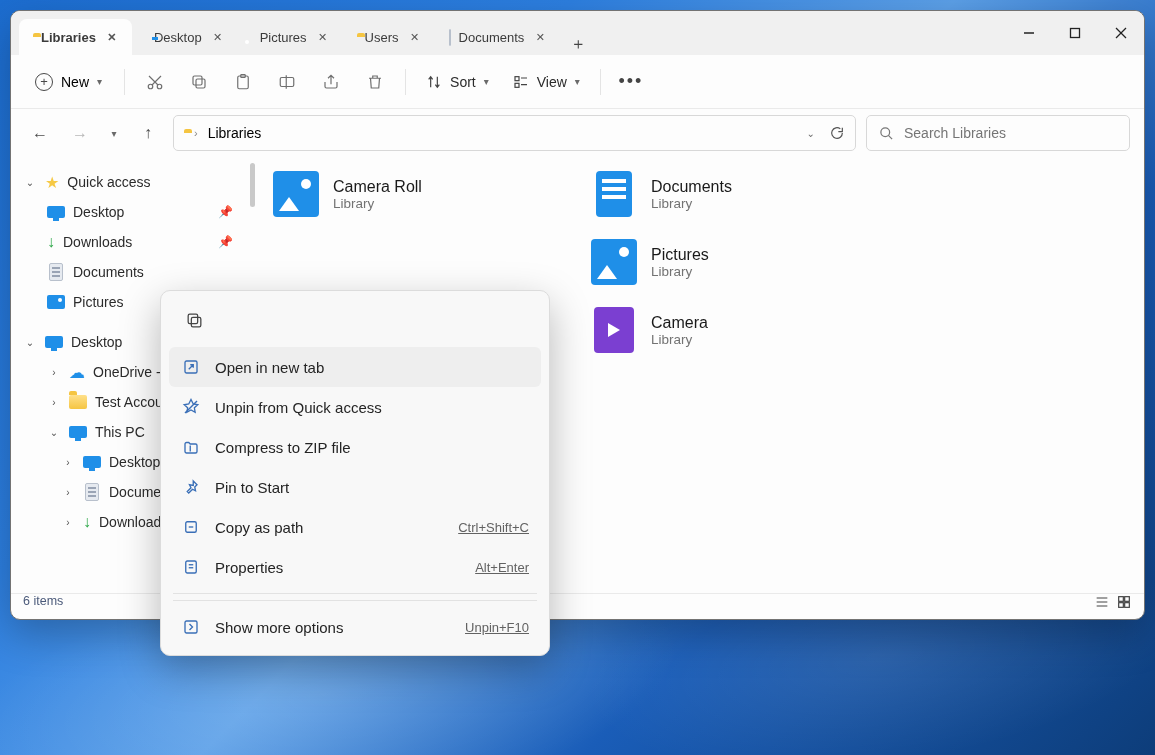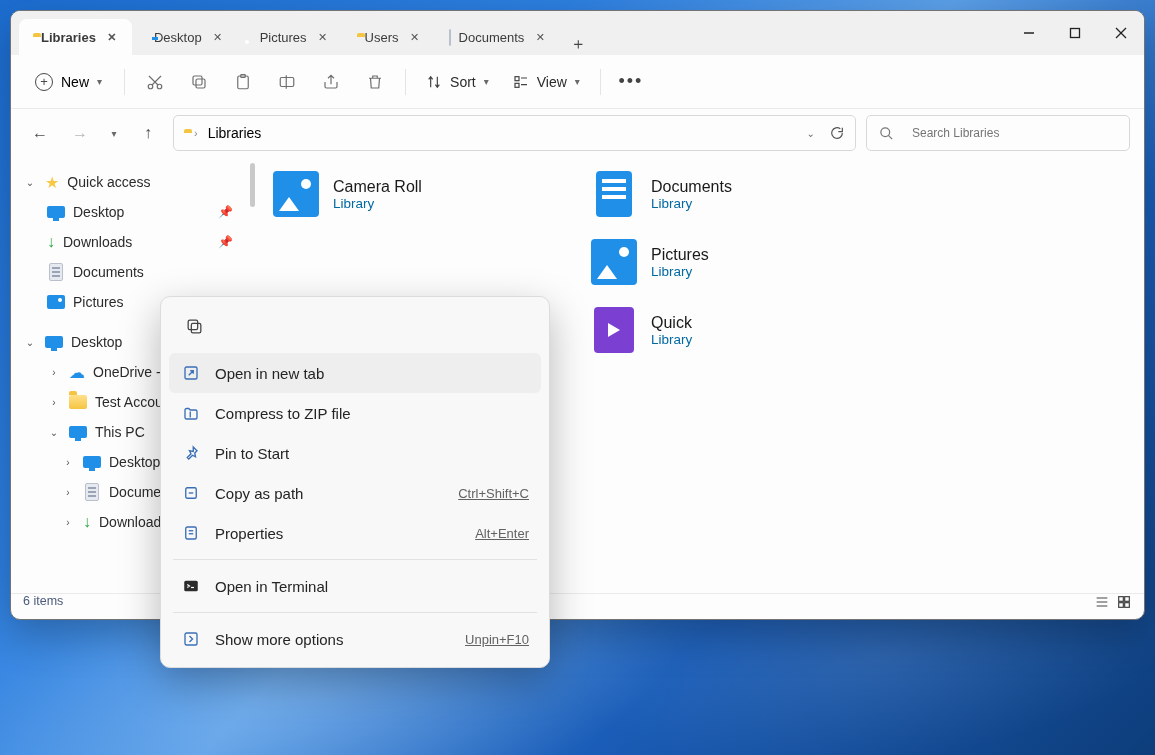--- a/index.html
+++ b/index.html
@@ -35,24 +35,24 @@
 .side-child { padding-left:30px;}
 .side-grandchild { padding-left:44px;}
 .pin { margin-left:auto; margin-right:10px; color:#777; font-size:12px;}
 .split { width:6px; display:flex; align-items:flex-start; justify-content:center; padding-top:6px;}
 .split-handle { width:5px; height:44px; background:#c9c9c9; border-radius:3px;}
 .content { flex:1; padding:14px 18px; position:relative;}
 .item-grid { display:grid; grid-template-columns:repeat(2, 300px); column-gap:18px; row-gap:22px;}
 .lib-item { display:flex; align-items:center; gap:14px;}
 .lib-icon { width:46px; height:46px; display:flex; align-items:center; justify-content:center;}
 .lib-name { font-size:16px; color:#1a1a1a;}
-.lib-sub { font-size:13.5px; color:#0369a1;}
+.lib-sub { font-size:13.5px; color:#737373;}
 .statusbar { height:26px; border-top:1px solid #eaeaea; display:flex; align-items:flex-start; padding:0 12px; font-size:12.5px; color:#4b5a7a;}
 .view-toggle { margin-left:auto; display:flex; gap:6px; color:#444;}
-.context-menu { position:absolute; left:160px; top:296px; width:390px; background:#f8f8f8; border:1px solid #dcdcdc; border-radius:10px; box-shadow:0 14px 40px rgba(0,0,0,0.28); padding:8px; z-index:50;}
+.context-menu { position:absolute; left:160px; top:290px; width:390px; background:#f8f8f8; border:1px solid #dcdcdc; border-radius:10px; box-shadow:0 14px 40px rgba(0,0,0,0.28); padding:8px; z-index:50;}
 .cm-icon-row { display:flex; gap:6px; padding:4px 6px 10px 6px;}
 .cm-icon-btn { width:38px; height:34px; display:flex; align-items:center; justify-content:center; border-radius:6px; color:#444;}
 .cm-item { height:40px; display:flex; align-items:center; gap:14px; padding:0 12px; border-radius:6px; font-size:15px; color:#242424;}
 .cm-item.highlight { background:#eeeeee;}
 .cm-item .cm-ico { width:20px; height:20px; display:flex; align-items:center; justify-content:center; color:#3a6fb7;}
 .cm-item .shortcut { margin-left:auto; font-size:13px; color:#626262;text-decoration:underline;}
 .cm-sep { height:1px; background:#e2e2e2; margin:6px 4px;}
 
 .folder-icon { width:18px; height:14px; background:linear-gradient(#ffe08a,#f5c542); border-radius:2px; position:relative;}
 .folder-icon::before { content:""; position:absolute; top:-4px; left:0; width:8px; height:4px; background:#f5c542; border-radius:2px 2px 0 0;}
@@ -213,21 +213,21 @@
               <path d="M20 12 a8 8 0 1 1 -3 -6.2 M20 4 v6 h-6"></path>
             </svg>
           </span>
       </div>
     </div>
     <div class="searchbar">
       <svg width="15" height="15" viewBox="0 0 24 24" fill="none" stroke="#777" stroke-width="2">
           <circle cx="10" cy="10" r="7"></circle>
           <line x1="15" y1="15" x2="21" y2="21"></line>
         </svg>
-      <input type="text" style="border: none; outline: none; flex: 1 1 0%; font-size: 12px; background: transparent; margin-left: 8px;" placeholder="Search Libraries">
+      <input type="text" style="border: none; outline: none; flex: 1 1 0%; font-size: 14px; background: transparent;" placeholder="Search Libraries">
     </div>
   </div>
 
   <div class="body">
     <div class="sidebar">
       <div class="side-item">
         <span class="exp">⌄</span>
         <span class="star-icon">★</span>
         <span>Quick access</span>
       </div>
@@ -348,21 +348,21 @@
             <div>
               <div class="lib-name">Saved Pictures</div>
               <div class="lib-sub">Library</div>
             </div>
         </div>
         <div class="lib-item">
           <div class="lib-icon">
               <div class="big-vid"></div>
             </div>
           <div>
-            <div class="lib-name">Quick</div>
+            <div class="lib-name">Camera</div>
             <div class="lib-sub">Library</div>
           </div>
         </div>
       </div>
     </div>
   </div>
 
   <div class="statusbar">
     <span>6 items</span>
     <div class="view-toggle">
@@ -399,20 +399,29 @@
         <svg width="18" height="18" viewBox="0 0 24 24" fill="none" stroke="#3a6fb7" stroke-width="1.8">
           <rect x="4" y="4" width="16" height="16" rx="2"></rect>
           <path d="M9 15 L15 9 M11 9 h4 v4"></path>
         </svg>
       </span>
     <span>Open in new tab</span>
   </div>
   <div class="cm-item">
     <span class="cm-ico">
         <svg width="18" height="18" viewBox="0 0 24 24" fill="none" stroke="#3a6fb7" stroke-width="1.8">
+          <path d="M12 2 l3 6 l6 1 l-4.5 4 l1 6 l-5.5 -3 l-5.5 3 l1 -6 L3 9 l6 -1 z"></path>
+          <line x1="4" y1="20" x2="20" y2="4"></line>
+        </svg>
+      </span>
+    <span>Unpin from Quick access</span>
+  </div>
+  <div class="cm-item">
+    <span class="cm-ico">
+        <svg width="18" height="18" viewBox="0 0 24 24" fill="none" stroke="#3a6fb7" stroke-width="1.8">
           <path d="M4 8 a2 2 0 0 1 2 -2 h3 l2 2 h7 a2 2 0 0 1 2 2 v8 a2 2 0 0 1 -2 2 H6 a2 2 0 0 1 -2 -2 z"></path>
           <line x1="11" y1="10" x2="11" y2="18"></line>
         </svg>
       </span>
     <span>Compress to ZIP file</span>
   </div>
   <div class="cm-item">
     <span class="cm-ico">
         <svg width="18" height="18" viewBox="0 0 24 24" fill="none" stroke="#3a6fb7" stroke-width="1.8">
           <path d="M15 4 l5 5 l-3 3 l1 5 l-4 -2 l-5 5 l-2 -2 l5 -5 l-2 -4 l5 1 z"></path>
@@ -435,30 +444,20 @@
         <svg width="18" height="18" viewBox="0 0 24 24" fill="none" stroke="#3a6fb7" stroke-width="1.8">
           <rect x="5" y="4" width="14" height="16" rx="2"></rect>
           <line x1="9" y1="9" x2="15" y2="9"></line>
           <line x1="9" y1="13" x2="15" y2="13"></line>
         </svg>
       </span>
     <span>Properties</span>
     <span class="shortcut">Alt+Enter</span>
   </div>
   <div class="cm-sep"></div>
-  <div class="cm-item">
-    <span class="cm-ico">
-        <svg width="18" height="18" viewBox="0 0 24 24" fill="#2b2b2b" stroke="none">
-          <rect x="3" y="5" width="18" height="14" rx="2"></rect>
-          <path d="M7 10 l3 2 l-3 2" stroke="#fff" stroke-width="1.6" fill="none"></path>
-          <line x1="12" y1="14" x2="16" y2="14" stroke="#fff" stroke-width="1.6"></line>
-        </svg>
-      </span>
-    <span>Open in Terminal</span>
-  </div>
   <div class="cm-sep"></div>
   <div class="cm-item">
     <span class="cm-ico">
         <svg width="18" height="18" viewBox="0 0 24 24" fill="none" stroke="#3a6fb7" stroke-width="1.8">
           <rect x="4" y="4" width="16" height="16" rx="2"></rect>
           <path d="M10 8 l4 4 l-4 4"></path>
         </svg>
       </span>
     <span>Show more options</span>
     <span class="shortcut">Unpin+F10</span>

